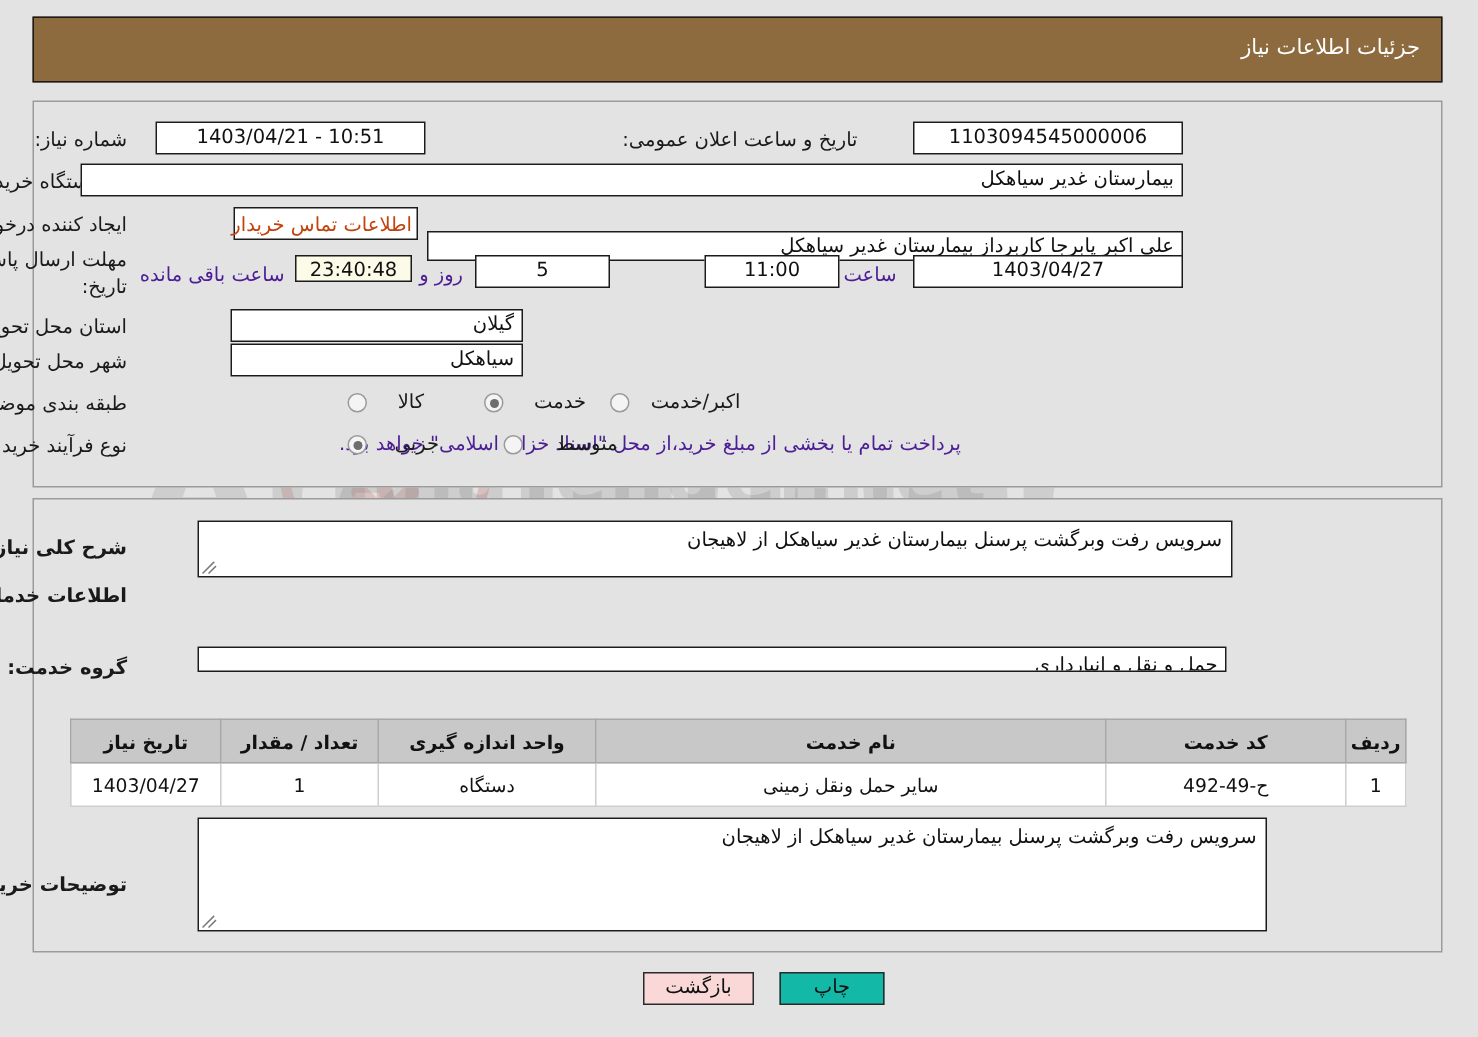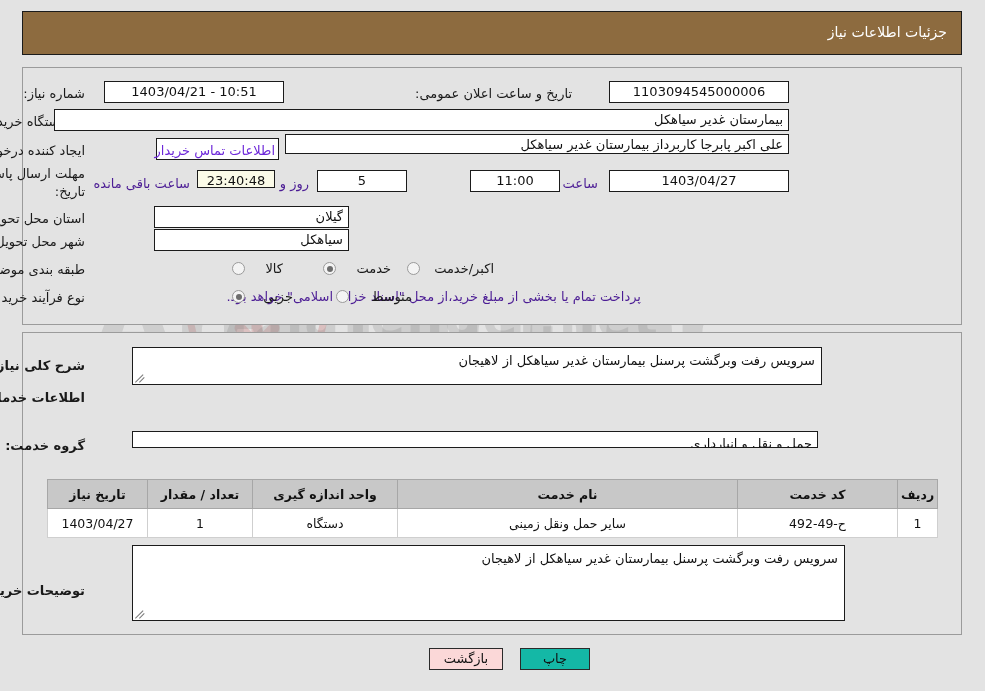--- a/index.html
+++ b/index.html
@@ -113,21 +113,21 @@
     line-height: 20px;
     padding: 0 5px;
   }
   .box.ctr   { text-align: center; }
   .box.right { text-align: right; }
   .box.cream { background: #fbfbe8; }
 
   .link {
     position: absolute;
     font-size: 13px;
-    color: #6d28d9;
+    color: #c2410c;
     white-space: nowrap;
     cursor: pointer;
     z-index: 5;
   }
 
   .plain {
     position: absolute;
     font-size: 13px;
     color: #4c1d95;
     white-space: nowrap;
@@ -255,21 +255,21 @@
 
 <div class="lbl" style="right:900px; top:86px;">شماره نیاز:</div>
 <div class="box ctr" style="right:196px; top:81px; width:180px; height:22px;">1103094545000006</div>
 <div class="lbl" style="right:413px; top:86px;">تاریخ و ساعت اعلان عمومی:</div>
 <div class="box ctr" style="right:701px; top:81px; width:180px; height:22px;">10:51 - 1403/04/21</div>
 
 <div class="lbl" style="right:900px; top:114px;">نام دستگاه خریدار:</div>
 <div class="box right" style="right:196px; top:109px; width:735px; height:22px;">بیمارستان غدیر سیاهکل</div>
 
 <div class="lbl" style="right:900px; top:143px;">ایجاد کننده درخواست:</div>
-<div class="box right" style="right:196px; top:134px; width:504px; height:20px;">علی اکبر پابرجا کاربرداز بیمارستان غدیر سیاهکل</div>
+<div class="box right" style="right:196px; top:154px; width:504px; height:20px;">علی اکبر پابرجا کاربرداز بیمارستان غدیر سیاهکل</div>
 <div class="box" style="right:706px; top:138px; width:123px; height:22px;"></div>
 <div class="link" style="right:710px; top:143px;">اطلاعات تماس خریدار</div>
 
 <div class="lbl" style="right:900px; top:166px;">مهلت ارسال پاسخ: تا</div>
 <div class="lbl" style="right:900px; top:184px;">تاریخ:</div>
 
 <div class="box ctr" style="right:196px; top:170px; width:180px; height:22px;">1403/04/27</div>
 <div class="plain" style="right:387px; top:176px;">ساعت</div>
 <div class="box ctr" style="right:425px; top:170px; width:90px; height:22px;">11:00</div>
 <div class="box ctr" style="right:578px; top:170px; width:90px; height:22px;">5</div>

